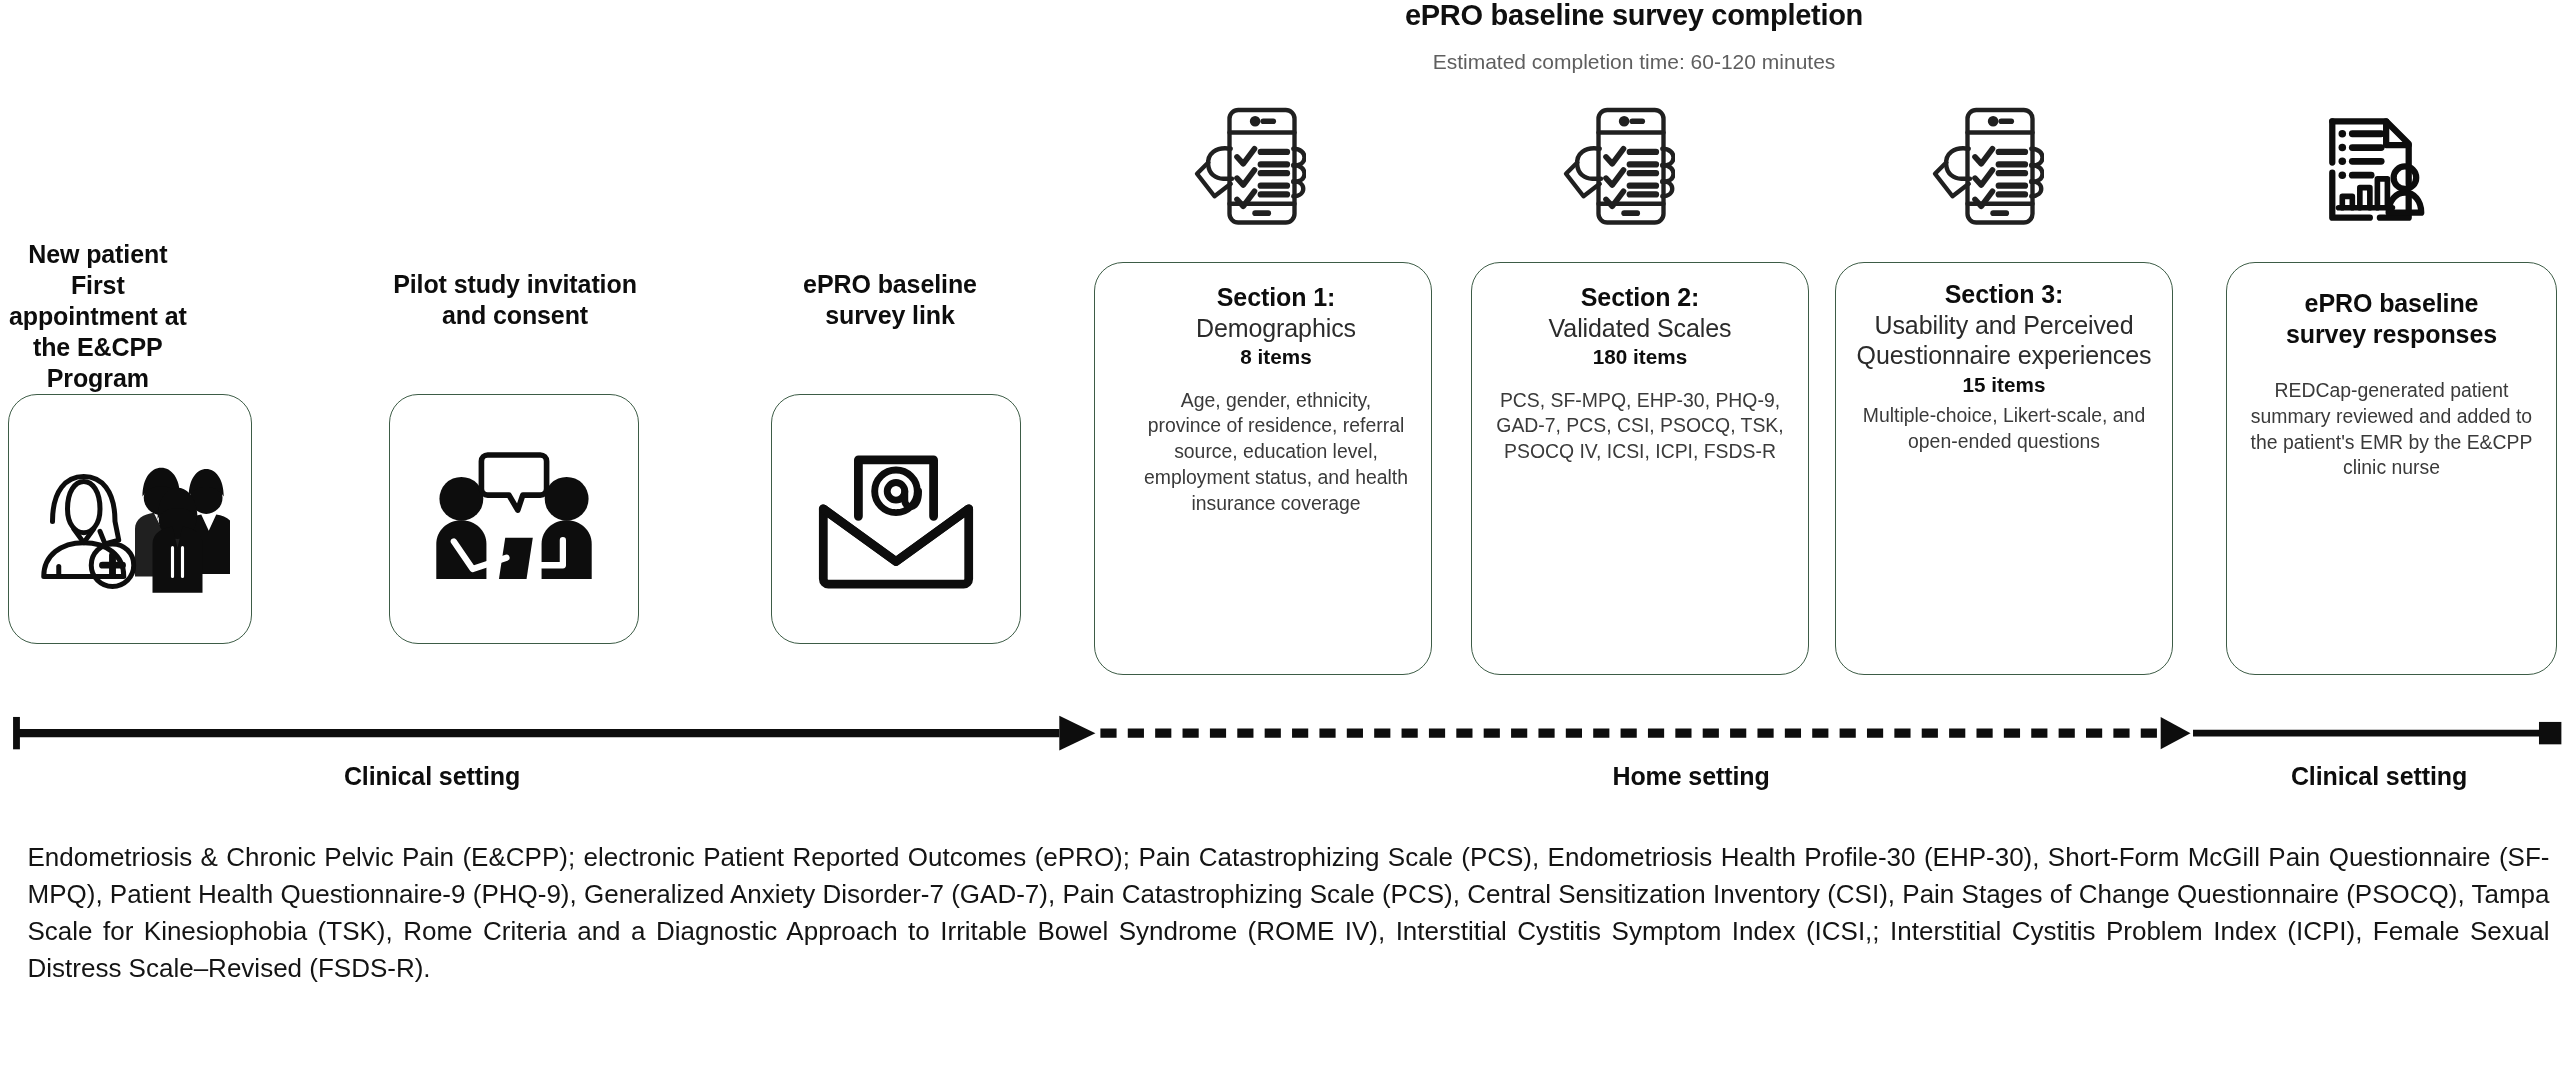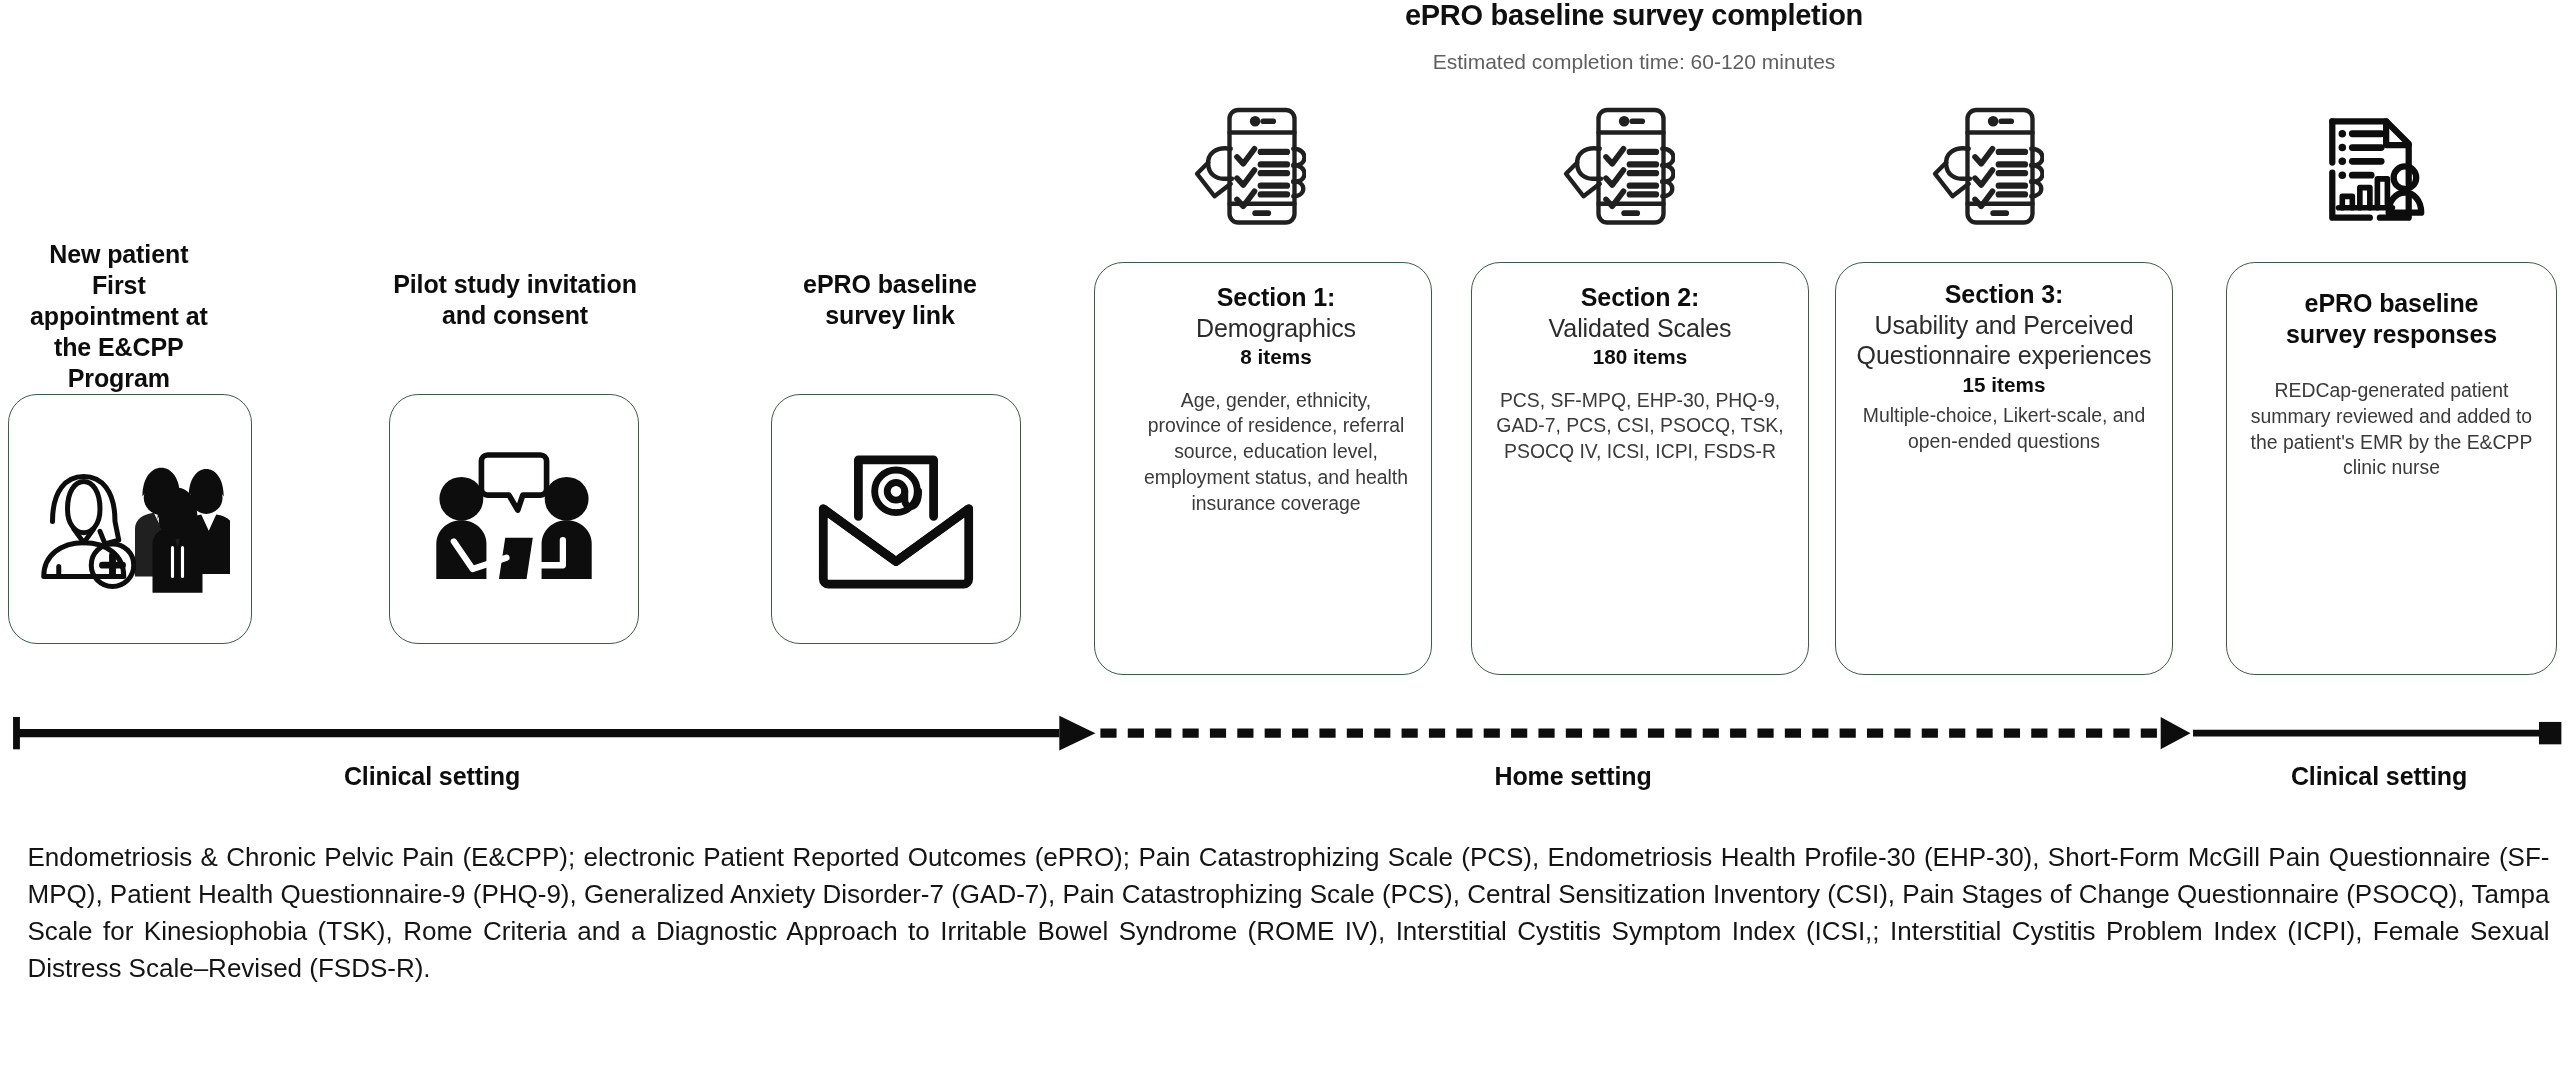--- a/index.html
+++ b/index.html
@@ -197,21 +197,21 @@
       <line x1="58" y1="104" x2="88" y2="104" stroke-width="11"></line>
       <path d="M42 156 v-18 h16 v18 M70 156 v-32 h16 v32 M98 156 v-46 h16 v46" stroke-width="9"></path>
       <line x1="36" y1="156" x2="122" y2="156" stroke-width="9"></line>
       <circle cx="142" cy="108" r="18"></circle>
       <path d="M116 164 c0 -20 12 -32 26 -32 s26 12 26 32 z"></path>
     </svg>
   </div>
 
   <div class="cards">
 
-    <div class="stage-title" style="left: 6.3px; top: 239px; width: 183px; white-space: pre-line; margin-left: 21px;">New patient
+    <div class="stage-title" style="left: 6.3px; top: 239px; width: 183px; white-space: pre-line;">New patient
 First appointment at
 the E&amp;CPP Program</div>
     <div class="card" style="left:7.5px; top:394px; width:244px; height:250px;">
       <div class="stage-art">
         <svg width="200" height="157" viewBox="0 0 320 250" fill="none">
 
           <g stroke="#0d0d0d" stroke-width="8" stroke-linecap="round" stroke-linejoin="round" fill="none">
             <path d="M36 128 c0 -50 22 -72 50 -72 s50 22 50 72 l6 30 l-22 6 l-8 -20"></path>
             <path d="M60 108 c0 -28 12 -44 26 -44 s26 16 26 44 c0 24 -12 38 -26 38 s-26 -14 -26 -38z"></path>
             <path d="M70 140 l16 22 l16 -22"></path>
@@ -323,20 +323,20 @@
       <line x1="14" y1="42" x2="1690" y2="42" stroke="#0d0d0d" stroke-width="13"></line>
       <polygon points="1690,14 1748,42 1690,70" fill="#0d0d0d"></polygon>
 
       <line x1="1756" y1="42" x2="3460" y2="42" stroke="#0d0d0d" stroke-width="15" stroke-dasharray="26 18"></line>
       <polygon points="3460,16 3508,42 3460,68" fill="#0d0d0d"></polygon>
 
       <line x1="3512" y1="42" x2="4084" y2="42" stroke="#0d0d0d" stroke-width="11"></line>
       <rect x="4068" y="24" width="36" height="36" fill="#0d0d0d"></rect>
     </svg>
     <div class="tl-label" style="left:263px; width:338px;">Clinical setting</div>
-    <div class="tl-label" style="left:1404px; width:338px;">Home setting</div>
+    <div class="tl-label" style="left:1522px; width:338px;">Home setting</div>
     <div class="tl-label" style="left:2210px; width:338px;">Clinical setting</div>
   </div>
 
   <div class="caption">Endometriosis &amp; Chronic Pelvic Pain (E&amp;CPP); electronic Patient Reported Outcomes (ePRO); Pain Catastrophizing Scale (PCS), Endometriosis Health Profile-30 (EHP-30), Short-Form McGill Pain Questionnaire (SF-MPQ), Patient Health Questionnaire-9 (PHQ-9), Generalized Anxiety Disorder-7 (GAD-7), Pain Catastrophizing Scale (PCS), Central Sensitization Inventory (CSI), Pain Stages of Change Questionnaire (PSOCQ), Tampa Scale for Kinesiophobia (TSK), Rome Criteria and a Diagnostic Approach to Irritable Bowel Syndrome (ROME IV), Interstitial Cystitis Symptom Index (ICSI,; Interstitial Cystitis Problem Index (ICPI), Female Sexual Distress Scale–Revised (FSDS-R).</div>
 
 </div>
 
 
 </body></html>

